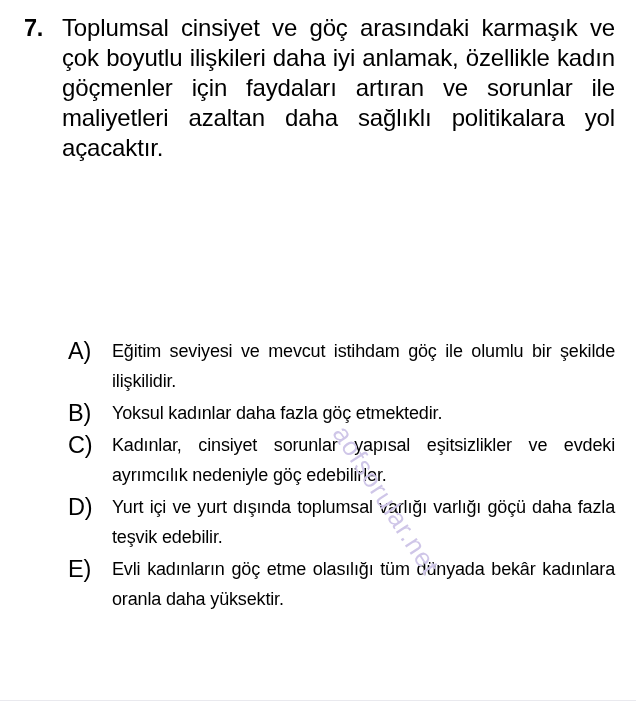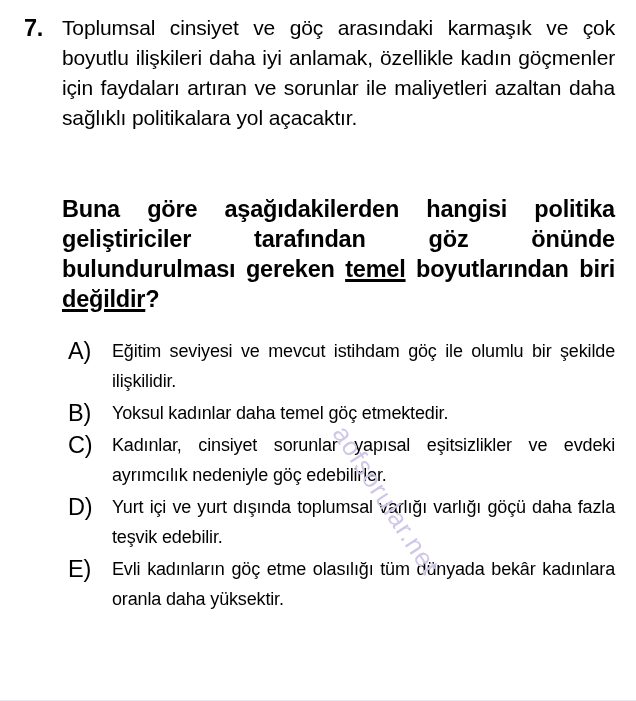--- a/index.html
+++ b/index.html
@@ -44,21 +44,21 @@
   }
   .q-number {
     flex: 0 0 38px;
     font-size: 23.5px;
     font-weight: bold;
     line-height: 30px;
     letter-spacing: -0.2px;
   }
   .q-stem {
     flex: 1 1 auto;
-    font-size: 21px;
+    font-size: 24px;
     line-height: 30px;
     text-align: justify;
     text-justify: inter-word;
     letter-spacing: -0.15px;
     word-spacing: 0.2px;
   }
   .q-stem > span { display: inline; }
 
   
   .directive {
@@ -145,34 +145,31 @@
 
   <div class="question-block">
     <div class="q-row">
       <div class="q-number">7.</div>
       <div class="q-stem">
         <span>Toplumsal cinsiyet ve göç arasındaki karmaşık ve çok boyutlu ilişkileri daha iyi anlamak, özellikle kadın göçmenler için faydaları artıran ve sorunlar ile maliyetleri azaltan daha sağlıklı politikalara yol açacaktır.</span>
       </div>
     </div>
   </div>
 
-  <div class="directive">
-    <span>Buna göre aşağıdakilerden hangisi politika geliştiriciler tarafından göz önünde bulundurulması gereken </span><span class="u">temel</span><span> boyutlarından biri </span><span class="u">değildir</span><span>?</span>
-  </div>
 
   <div class="options">
 
     <div class="option">
       <div class="opt-letter">A)</div>
       <div class="opt-text">Eğitim seviyesi ve mevcut istihdam göç ile olumlu bir şekilde ilişkilidir.</div>
     </div>
 
     <div class="option">
       <div class="opt-letter">B)</div>
-      <div class="opt-text">Yoksul kadınlar daha temel göç etmektedir.</div>
+      <div class="opt-text">Yoksul kadınlar daha fazla göç etmektedir.</div>
     </div>
 
     <div class="option">
       <div class="opt-letter">C)</div>
       <div class="opt-text">Kadınlar, cinsiyet sorunlar yapısal eşitsizlikler ve evdeki ayrımcılık nedeniyle göç edebilirler.</div>
     </div>
 
     <div class="option">
       <div class="opt-letter">D)</div>
       <div class="opt-text">Yurt içi ve yurt dışında toplumsal varlığı varlığı göçü daha fazla teşvik edebilir.</div>

